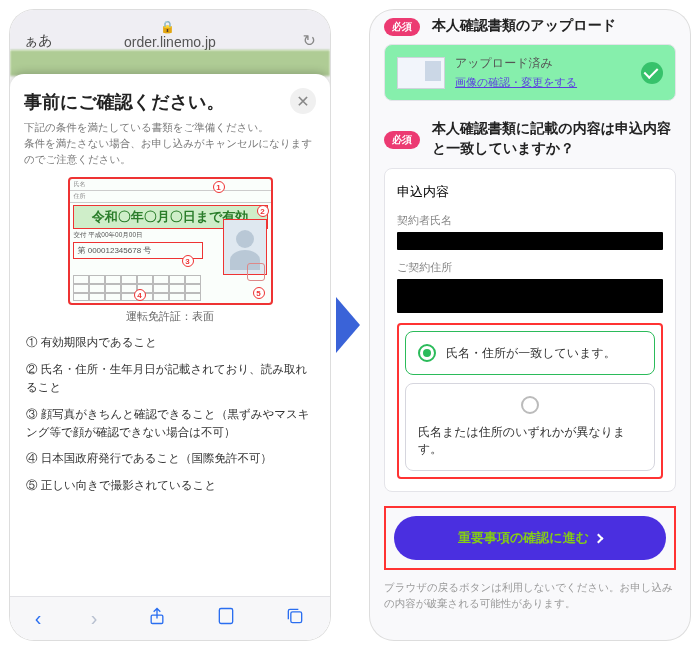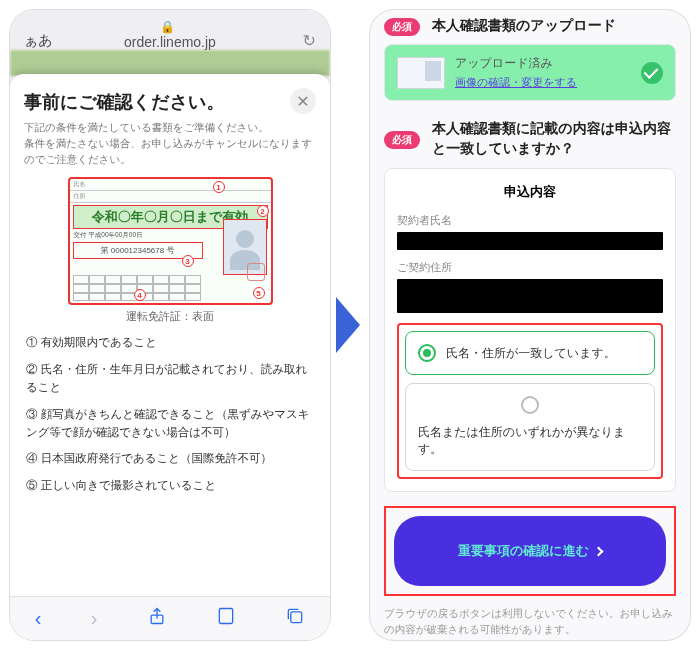--- a/index.html
+++ b/index.html
@@ -96,21 +96,21 @@
   .license .badge {
     position:absolute; width:12px;height:12px;border-radius:50%;
     border:1px solid #e33; color:#e33; font-size:8px; font-weight:700;
     display:flex;align-items:center;justify-content:center;background:#fff;
   }
   .license .b1{top:2px; right:46px;}
   .license .b2{top:26px; right:2px;}
   .license .b3{top:76px; left:112px;}
   .license .b4{bottom:2px; left:64px;}
   .license .b5{bottom:4px; right:6px;}
-  .license .num { font-size:8px; padding:2px 4px; border:1px solid #e33; margin:2px 3px; width:130px;text-align:center;}
+  .license .num { font-size:8px; padding:2px 4px; border:1px solid #e33; margin:2px 3px; width:130px;}
   .license .date { font-size:6.5px; padding:0 4px;}
   .license .grid { position:absolute; bottom:2px; left:3px; width:128px; height:26px;
     display:grid; grid-template-columns:repeat(8,1fr); grid-template-rows:repeat(3,1fr);}
   .license .grid div{border:0.5px solid #bbb;}
   .license .stamp{position:absolute;right:6px;bottom:22px;width:18px;height:18px;border:1px solid #d88;border-radius:3px;}
   .license-caption{ text-align:center; font-size:11px; color:#666; margin-top:4px;}
   .reqs { list-style:none; margin-top:10px; }
   .reqs li { font-size:11.5px; color:#333; line-height:1.55; margin-bottom:9px; padding-left:2px;}
   .cta-frame {
     position:absolute; left:8px; right:8px; bottom:54px;
@@ -160,43 +160,43 @@
     width:22px;height:22px;border-radius:50%;background:#36c26b;position:relative;flex-shrink:0;
   }
   .check-ok::after{
     content:"";position:absolute;left:6px;top:3px;width:6px;height:11px;
     border-right:2.5px solid #fff;border-bottom:2.5px solid #fff;transform:rotate(45deg);
   }
   .confirm-card{
     background:#fff; border:1px solid #e4e4e9; border-radius:8px;
     padding:14px 12px 12px; margin-top:10px;
   }
-  .confirm-card h3{ text-align:center; font-size:13px; font-weight:700; margin-bottom:12px;}
+  .confirm-card h3{ font-size:13px; font-weight:400; margin-bottom:12px;}
   .field-label{ font-size:11px; color:#888; margin-bottom:4px;}
   .blackbar{ background:#000; height:18px; border-radius:1px; margin-bottom:10px;}
   .blackbar.tall{height:34px;}
   .radio-frame{ border:2px solid #f33; border-radius:4px; padding:6px; margin-top:4px;}
   .radio-opt{
     border:1px solid #d6d6de; border-radius:8px; padding:12px 12px;
     display:flex; align-items:center; gap:10px; font-size:12px; color:#333;
     margin-bottom:8px; background:#fff;
   }
   .radio-opt.selected{ border:1.5px solid #2bbb5a; }
   .radio-opt:last-child{margin-bottom:0;flex-direction:column;}
   .radio-dot{
     width:18px;height:18px;border-radius:50%;border:2px solid #bbb;flex-shrink:0;position:relative;
   }
   .radio-opt.selected .radio-dot{ border-color:#2bbb5a;}
   .radio-opt.selected .radio-dot::after{
     content:"";position:absolute;left:3px;top:3px;width:8px;height:8px;border-radius:50%;background:#2bbb5a;
   }
   .cta-frame2{ border:2px solid #f33; padding:8px; margin-top:14px;}
   .cta-btn2{
-    background:#4a2fe0;color:#5eead4;font-weight:700;border-radius:26px;
-    text-align:right;padding:26px 0;font-size:13px;
+    background:#4a2fe0;color:#84cc16;font-weight:700;border-radius:26px;
+    text-align:right;padding:13px 0;font-size:13px;
     display:flex;align-items:center;justify-content:center;gap:6px;
   }
   .cta-btn2 .chev{
     width:7px;height:7px;border-right:2px solid #fff;border-top:2px solid #fff;
     transform:rotate(45deg);
   }
   .footer-note{ font-size:10.5px; color:#999; line-height:1.5; margin-top:10px;}
 </style>
 </head>
 <body>

